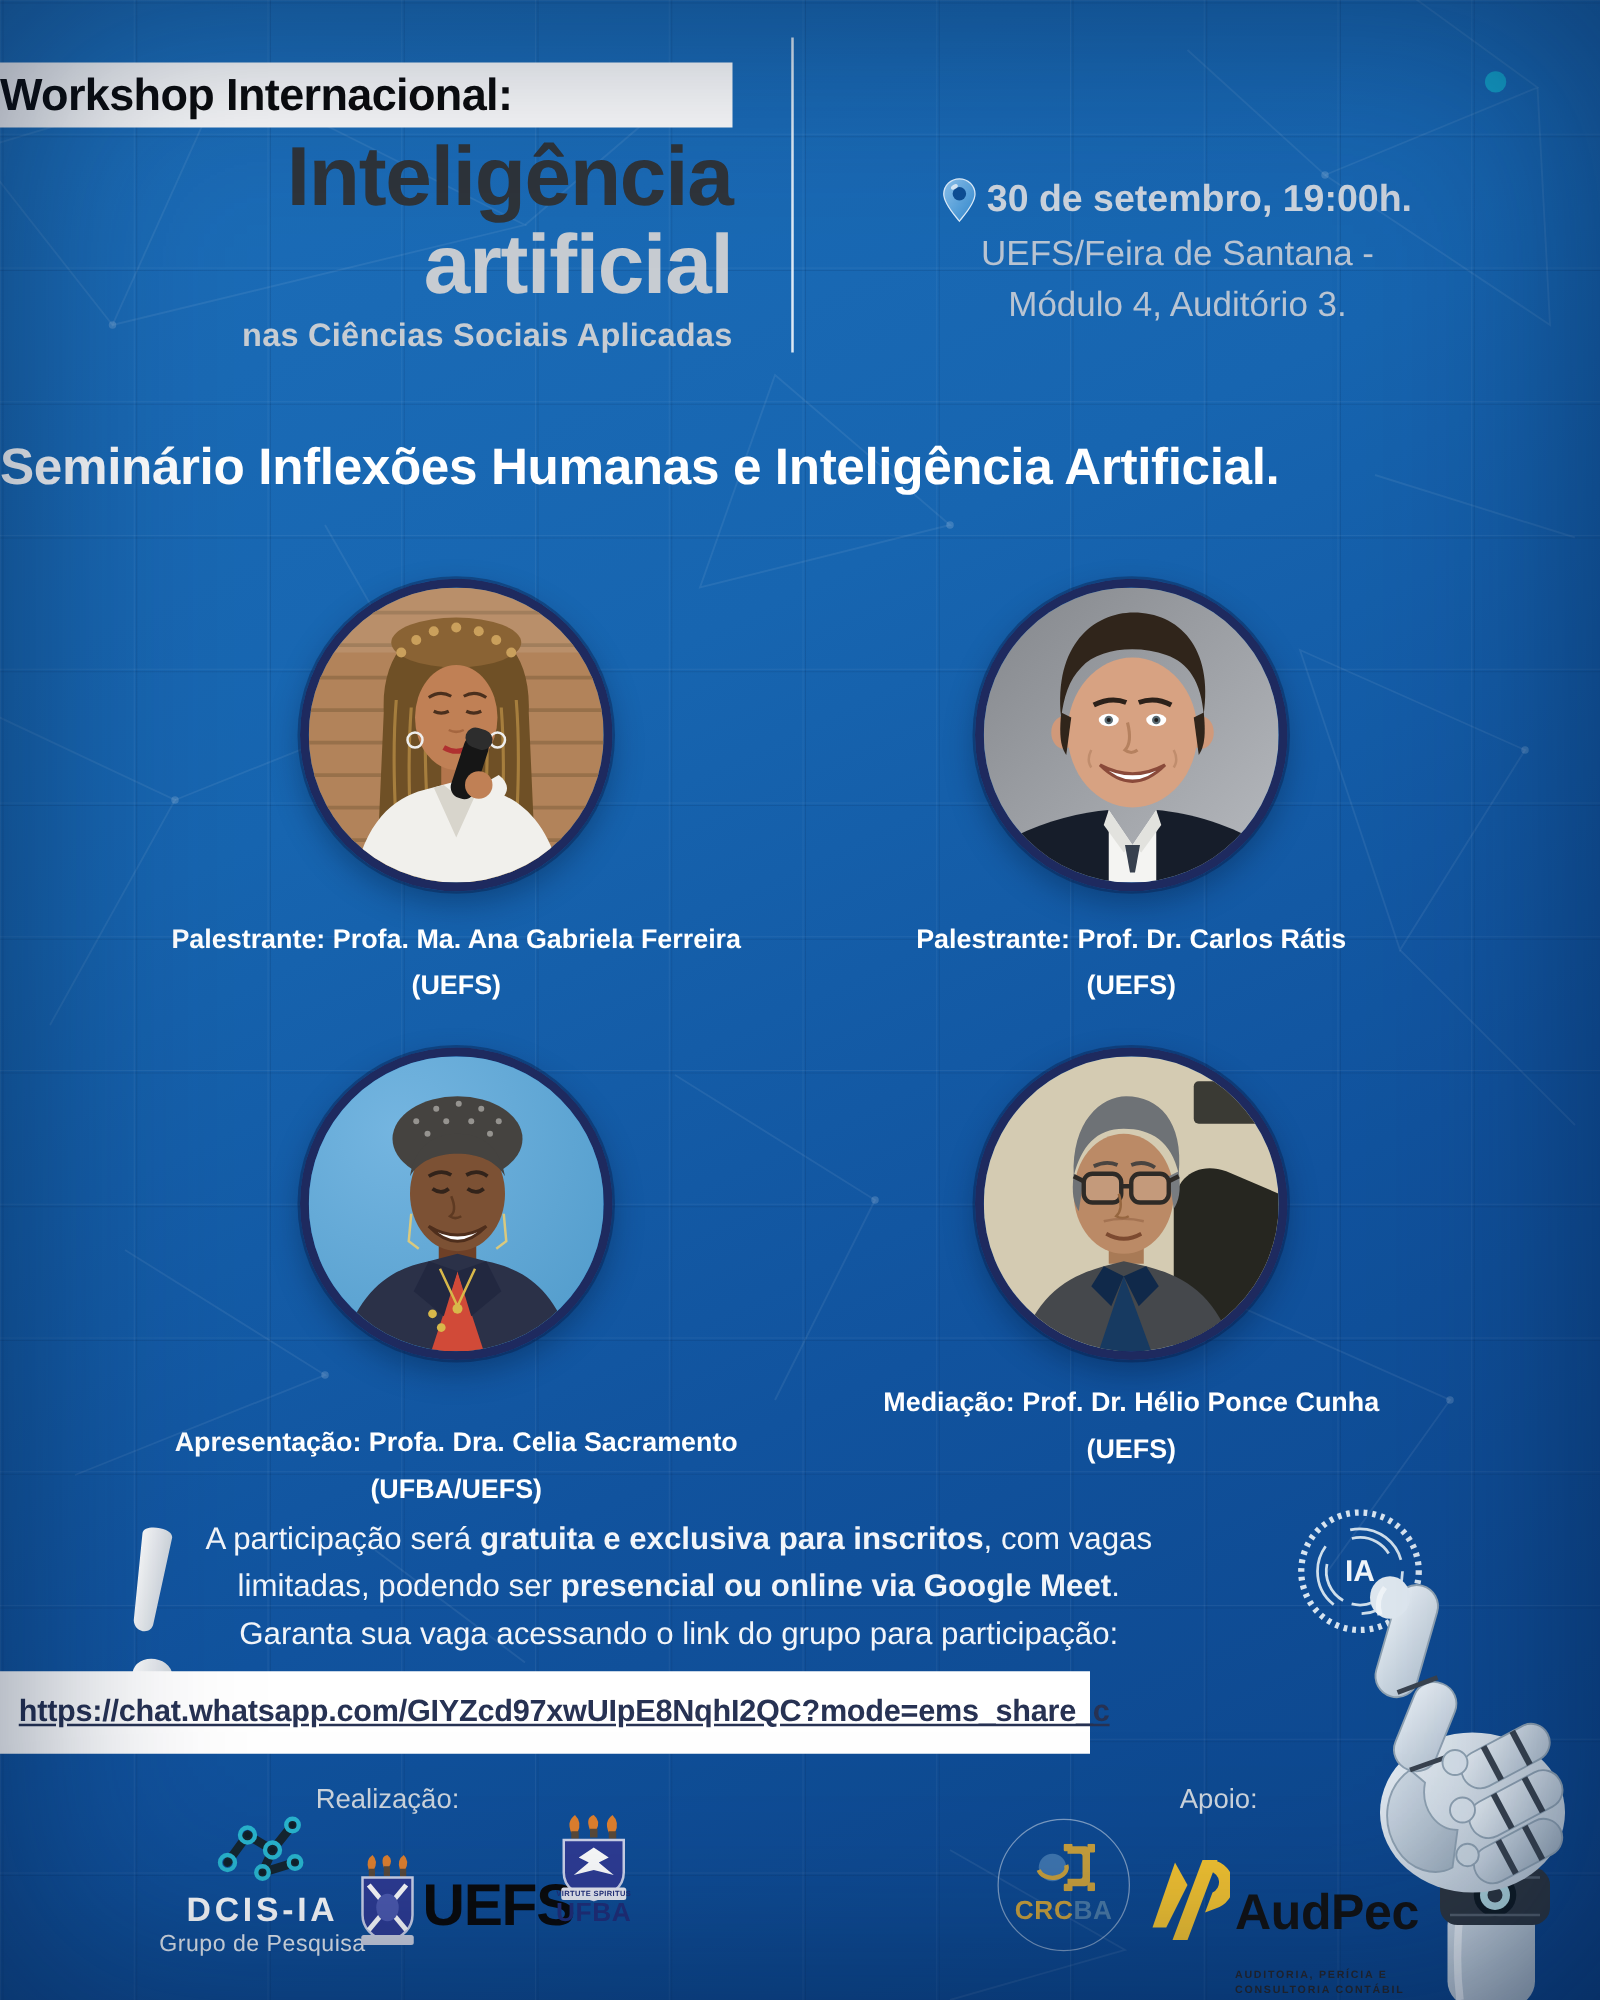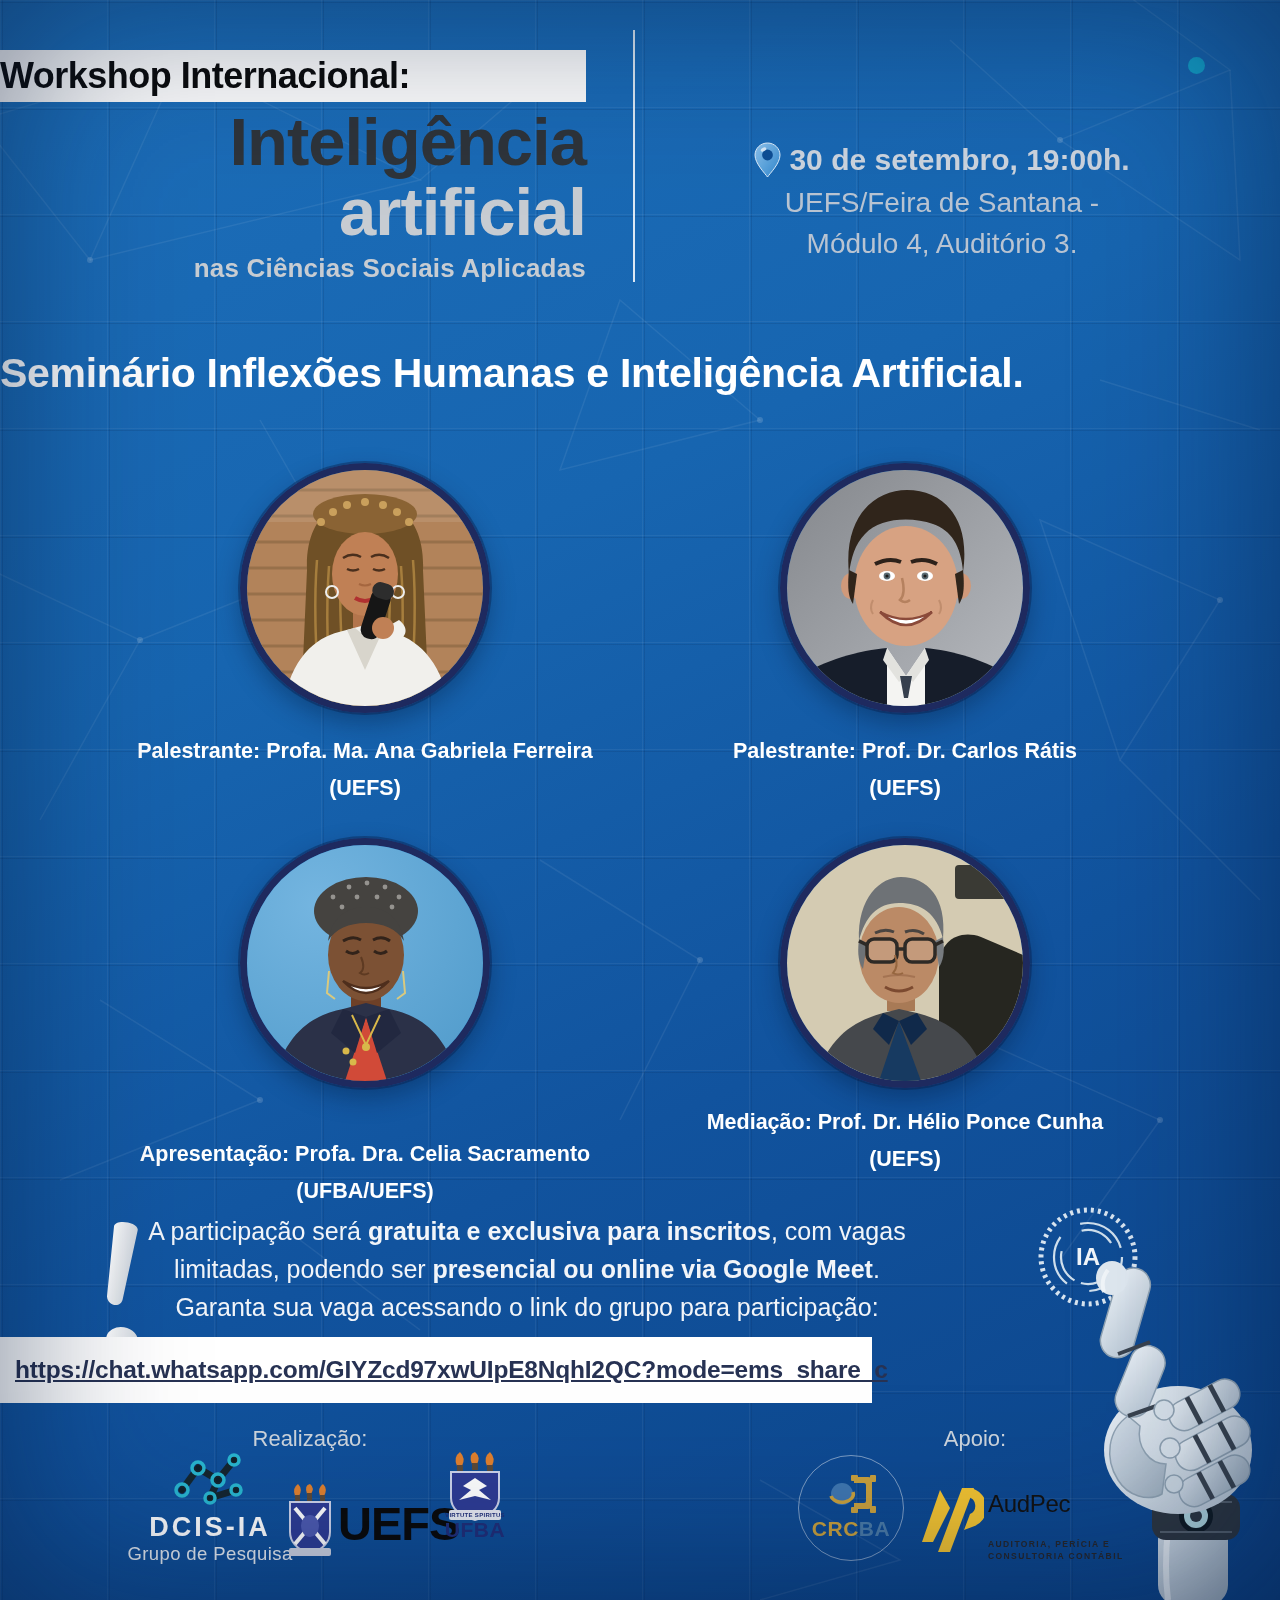--- a/index.html
+++ b/index.html
@@ -32,37 +32,37 @@
   .event-line{font-size:28px;font-weight:400;margin-top:9px;color:#b9c4d2;}
   .accent-dot{left:1188px;top:57px;width:17px;height:17px;border-radius:50%;background:#14a2cc;}
   
   .seminar{left:0;top:350px;width:1280px;font-size:41px;font-weight:800;color:#ffffff;letter-spacing:-0.3px;}
   
   .photo{width:250px;height:250px;border-radius:50%;border:7px solid #1e2a5f;overflow:hidden;
     box-shadow:0 0 0 2px rgba(10,20,60,0.35), 0 10px 24px rgba(4,20,48,0.35);}
   .photo svg{display:block;width:100%;height:100%;}
   .caption{width:560px;text-align:center;color:#ffffff;font-weight:700;font-size:21.5px;line-height:37px;}
   
-  .part-text{left:132px;top:1212px;width:790px;text-align:center;color:#f2f5f9;font-size:25px;line-height:38px;font-weight:400;}
+  .part-text{left:148px;top:1212px;width:790px;text-align:center;color:#f2f5f9;font-size:25px;line-height:38px;font-weight:400;}
   .part-text b{font-weight:700;}
   
   .link-band{left:0;top:1337px;width:872px;height:66px;background:#ffffff;display:flex;align-items:center;padding-left:15px;}
   .link-band a{font-size:24.5px;font-weight:800;color:#273253;text-decoration:underline;letter-spacing:-0.2px;white-space:nowrap;}
   
   .foot-label{font-size:22px;color:#ccd4dc;font-weight:400;}
   .dcis-name{font-size:27px;font-weight:600;color:#ffffff;letter-spacing:3px;}
   .dcis-sub{font-size:18.5px;font-weight:400;color:#e9eef3;letter-spacing:0.4px;}
   .uefs-word{font-size:47px;font-weight:900;color:#0a0a0a;letter-spacing:-1px;}
   .ufba-word{font-size:21px;font-weight:800;color:#202e78;letter-spacing:0.5px;}
   .ufba-motto{font-size:6px;font-weight:700;color:#202e78;letter-spacing:0.3px;}
   .crc-circle{width:106px;height:106px;border:1.5px solid rgba(255,255,255,0.45);border-radius:50%;
     display:flex;flex-direction:column;align-items:center;justify-content:center;gap:4px;}
   .crc-text{font-size:21px;font-weight:800;letter-spacing:0.5px;}
   .crc-text .crc{color:#c9a03c;} .crc-text .ba{color:#4a7aa6;}
-  .audpec-name{font-size:24px;font-weight:400;color:#121212;letter-spacing:-0.3px;}
+  .audpec-name{font-size:40px;font-weight:700;color:#121212;letter-spacing:-0.3px;margin-top:18px;}
   .audpec-tag{font-size:8.5px;font-weight:700;color:#26262a;letter-spacing:1.4px;line-height:12px;}
 </style>
 </head>
 <body>
 
 <div class="canvas">
 
   <svg class="netsvg" viewBox="0 0 1280 1600">
     <g stroke="rgba(255,255,255,0.07)" stroke-width="1.5" fill="none">
       <path d="M-20,120 L180,60 L90,260 Z"></path>

